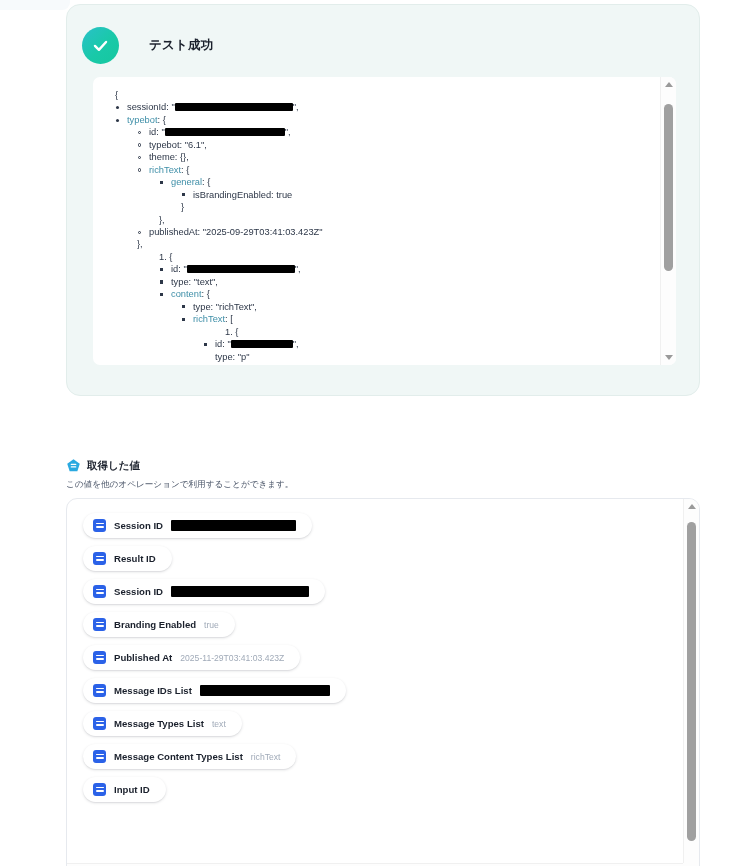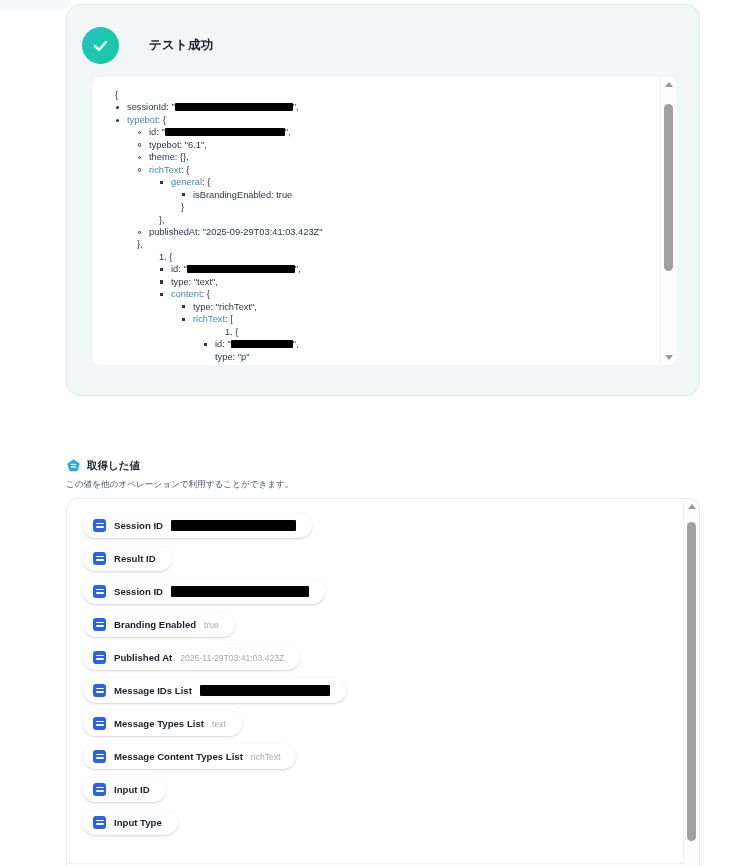--- a/index.html
+++ b/index.html
@@ -387,24 +387,20 @@
             </div></div>
           <div><div class="pill">
               <span class="var-icon"></span>
               <span class="pill-label">Message Content Types List</span>
               <span class="pill-value">richText</span>
             </div></div>
           <div><div class="pill">
               <span class="var-icon"></span>
               <span class="pill-label">Input ID</span>
             </div></div>
-          <div><div class="pill">
-              <span class="var-icon"></span>
-              <span class="pill-label">Input Type</span>
-            </div></div>
         </div>
     </div>
 
     <div class="vscroll">
       <div class="arrow up">
         <div class="tri up"></div>
       </div>
       <div class="vthumb" id="values-vthumb" style="top: calc(2% + 15px); height: 84%;"></div>
       <div class="arrow down">
         <div class="tri down"></div>

